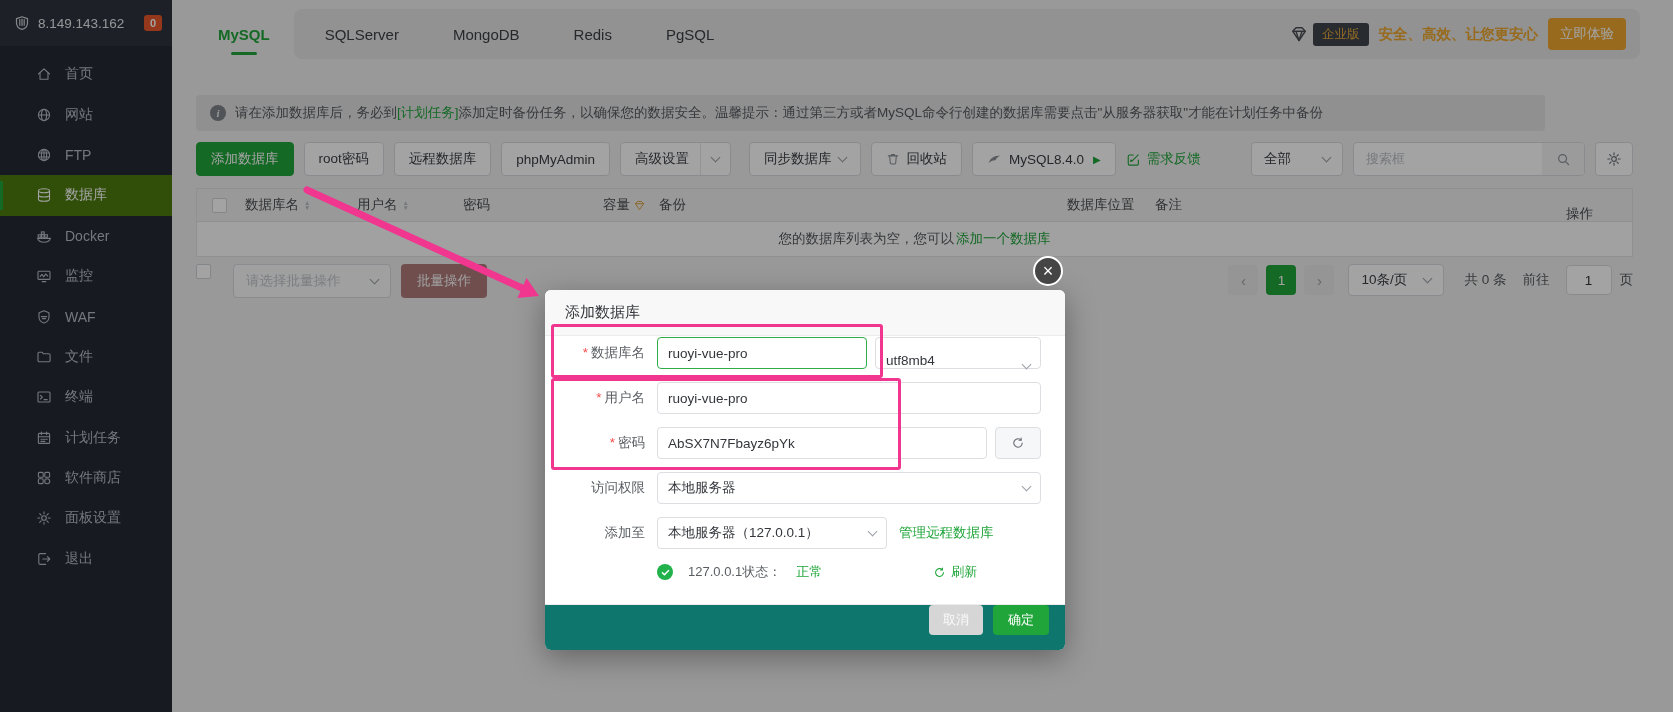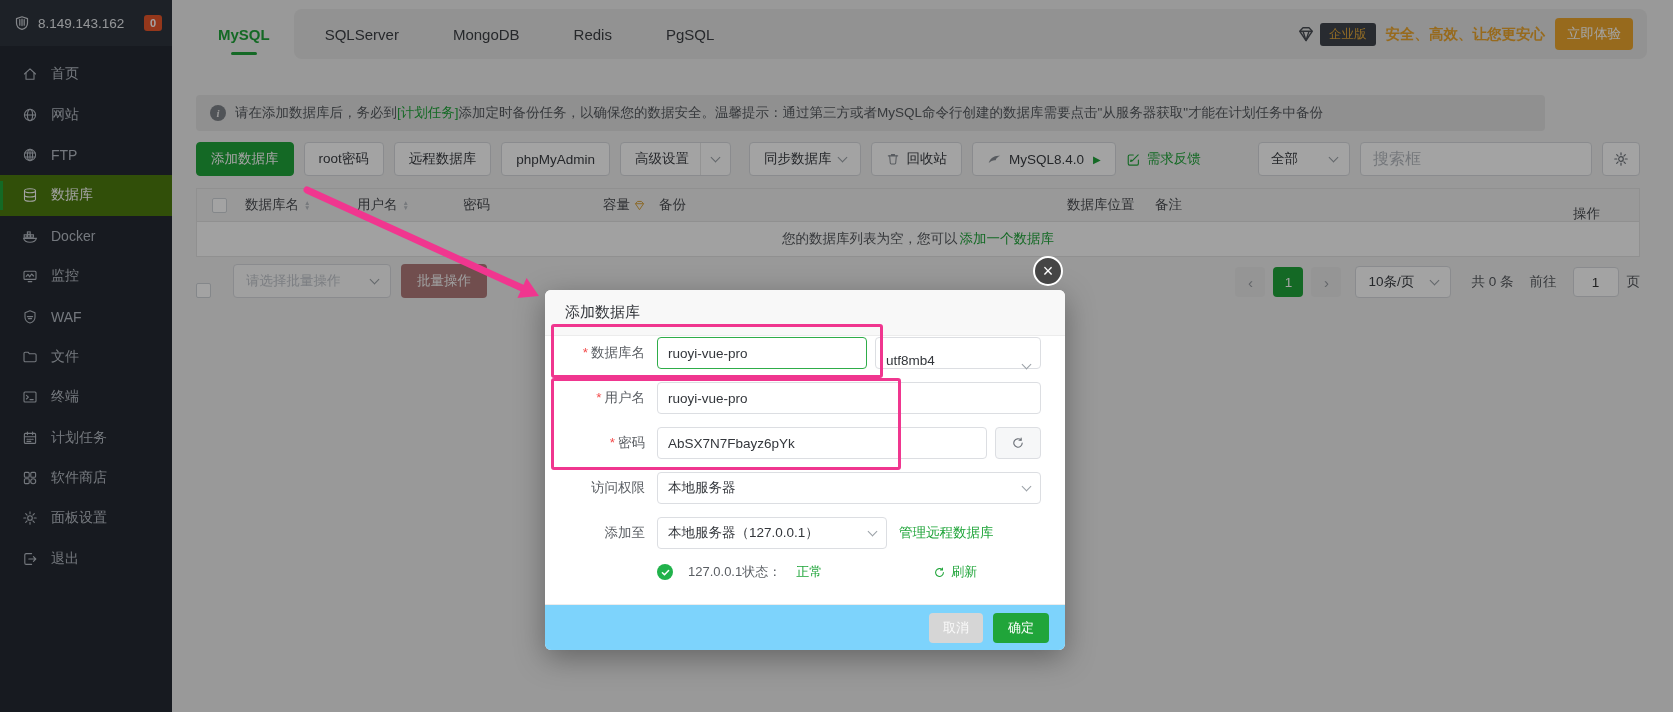--- a/index.html
+++ b/index.html
@@ -5,27 +5,27 @@
   * { margin:0; padding:0; box-sizing:border-box; }
   html,body { width:1673px; height:712px; }
   body { position:relative; overflow:hidden; background:#efefef; font-family:"Liberation Sans",sans-serif; }
 
   
   .sidebar { position:absolute; left:0; top:0; width:172px; height:712px; background:#252a32; z-index:1; }
   .server { height:46px; background:#2e343d; display:flex; align-items:center; gap:8px; padding:0 10px 0 14px; }
   .server .ip { color:#e6e9ed; font-size:13.5px; }
   .badge { margin-left:auto; background:#e8562b; color:#fff; font-size:11px; font-weight:bold; padding:2px 6px; border-radius:3px; }
   .menu { padding-top:8px; }
-  .mitem { position:relative; height:40.4px; display:flex; align-items:center; gap:13px; padding-left:22px; color:#b6bcc5; font-size:14px; cursor:pointer; }
+  .mitem { position:relative; height:40.4px; display:flex; align-items:center; gap:13px; padding-left:36px; color:#b6bcc5; font-size:14px; cursor:pointer; }
   .mitem svg { width:16px; height:16px; flex:none; }
   .mitem.active { color:#fff; background:#4d7c0f; }
   .mitem.active::before { content:""; position:absolute; left:0; top:6px; bottom:6px; width:3px; background:#20a53a; }
 
   
-  .main { position:absolute; left:172px; top:0; right:0; height:712px; }
+  .main { position:absolute; left:172px; top:0; right:7px; height:712px; }
 
   .tabsrow { position:absolute; left:24px; top:9px; right:26px; height:50px; display:flex; align-items:stretch; }
   .tab { padding:0 27px; display:flex; align-items:center; font-size:15px; color:#3c3f44; position:relative; cursor:pointer; }
   .tab.active { color:#20a53a; font-weight:bold; padding:0 22px; }
   .tab.active::after { content:""; position:absolute; left:50%; transform:translateX(-50%); bottom:4px; width:26px; height:3px; background:#20a53a; border-radius:2px; }
   .strip { flex:1; background:#e4e4e4; border-radius:8px; display:flex; margin-left:2px; padding-left:4px; }
   .promo { margin-left:auto; display:flex; align-items:center; gap:10px; padding-right:14px; }
   .ent-badge { background:#3f444b; color:#e3a83b; font-size:12.5px; padding:3px 9px; border-radius:3px; margin-left:-6px; }
   .slogan { color:#eda72e; font-size:14.5px; font-weight:bold; }
   .cta { background:#eda72e; color:#fff; font-size:13.5px; padding:7px 12px; border-radius:4px; border:none; cursor:pointer; }
@@ -38,38 +38,38 @@
   .btn { height:34px; padding:0 14px; background:#fff; border:1px solid #d8dade; border-radius:4px; font-size:13.5px; color:#3a3d42; display:flex; align-items:center; gap:7px; cursor:pointer; white-space:nowrap; }
   .btn.primary { background:#20a53a; border-color:#20a53a; color:#fff; }
   .btn.split { padding-right:0; gap:0; }
   .split .chevbox { border-left:1px solid #e6e6e6; margin-left:11px; padding:0 11px; height:100%; display:flex; align-items:center; }
   .chev { width:7px; height:7px; border-right:1.6px solid #9aa0a6; border-bottom:1.6px solid #9aa0a6; transform:rotate(45deg); margin-top:-4px; flex:none; }
   .linkbtn { color:#20a53a; font-size:13.5px; display:flex; gap:6px; align-items:center; cursor:pointer; white-space:nowrap; }
   .playtri { color:#20a53a; font-size:10px; margin-left:2px; }
   .sel { background:#fff; border:1px solid #d8dade; border-radius:4px; height:34px; display:flex; align-items:center; padding:0 12px; font-size:13.5px; color:#3a3d42; cursor:pointer; }
   .filter-sel { width:92px; margin-left:auto; justify-content:space-between; }
   .searchbox { width:232px; height:34px; background:#fff; border:1px solid #d8dade; border-radius:4px; display:flex; align-items:center; overflow:hidden; }
-  .searchbox input { flex:1; border:none; outline:none; padding:0 12px; font-size:16px; color:#a21caf; background:transparent; font-family:Liberation Sans, sans-serif; }
+  .searchbox input { flex:1; border:none; outline:none; padding:0 12px; font-size:13px; color:#a21caf; background:transparent; font-family:Liberation Serif, serif; }
   .searchbox input::placeholder { color:#b8bcc2; }
   .search-btn { width:42px; height:100%; background:#f2f3f4; display:flex; align-items:center; justify-content:center; cursor:pointer; }
   .icon-btn { width:38px; height:34px; background:#fff; border:1px solid #d8dade; border-radius:4px; display:flex; align-items:center; justify-content:center; cursor:pointer; }
 
   .tablebox { position:absolute; left:24px; top:188px; right:33px; border:1px solid #e2e2e2; background:#fcfcfc; }
   .thead { height:33px; background:#f0f0f0; display:flex; align-items:center; font-size:13.5px; color:#4a4d52; border-bottom:1px solid #e2e2e2; }
   .th { display:flex; align-items:center; gap:3px; padding-left:4px; }
   .c-cb { width:44px; justify-content:center; padding-left:0; }
   .c1 { width:112px; } .c2 { width:106px; } .c3 { width:140px; } .c4 { width:56px; }
   .c5 { width:408px; } .c6 { width:88px; } .c7 { flex:1; }
   .c8 { width:70px; padding-right:12px;margin-top:17px; }
   .sort { display:flex; flex-direction:column; font-size:6.5px; line-height:5.5px; color:#b9bdc3; margin-left:2px; cursor:pointer; }
   .empty { height:34px; display:flex; align-items:center; justify-content:center; gap:2px; font-size:13.5px; color:#55585d; background:#fcfcfc; }
 
   .cb { width:15px; height:15px; background:#fff; border:1px solid #cfd3d8; border-radius:2px; cursor:pointer; flex:none; }
 
-  .bottomrow { position:absolute; left:24px; top:264px; right:33px; height:34px; display:flex; align-items:flex-end; }
+  .bottomrow { position:absolute; left:24px; top:264px; right:33px; height:34px; display:flex; align-items:flex-start; }
   .batch-sel { width:158px; margin-left:22px; justify-content:space-between; background:#fbfbfb; color:#c2c6cc; }
   .batch-btn { margin-left:10px; height:34px; padding:0 16px; background:#7f1d1d; opacity:.55; color:#fff; border:none; border-radius:4px; font-size:13.5px; cursor:pointer; }
   .pager { margin-left:auto; display:flex; align-items:center; gap:8px; font-size:13.5px; color:#55585d; }
   .pg { width:30px; height:30px; border-radius:4px; background:#e9e9e9; color:#9a9ea4; display:flex; align-items:center; justify-content:center; font-size:15px; cursor:pointer; }
   .pg.cur { background:#20a53a; color:#fff; font-size:13.5px; }
   .size-sel { width:96px; height:32px; justify-content:space-between; margin-left:6px; }
   .total { margin:0 8px 0 12px; } .goto { margin-left:8px; }
   .goto-input { width:46px; height:30px; border:1px solid #d8dade; border-radius:4px; text-align:center; font-size:13.5px; color:#333; background:#fff; outline:none; font-family:inherit; }
 
   
@@ -85,21 +85,21 @@
   .minput { height:32px; border:1px solid #dcdee2; border-radius:4px; padding:0 10px; font-size:13.5px; color:#33363b; background:#fff; outline:none; font-family:inherit; }
   .focus-green { border-color:#2ead49; }
   .w-dbname { width:210px; } .w-full { width:384px; } .w-pwd { width:330px; }
   .msel { height:32px; border:1px solid #dcdee2; border-radius:4px; display:flex; align-items:center; justify-content:space-between; padding:0 10px; font-size:13.5px; color:#33363b; background:#fff; cursor:pointer; }
   .w-charset { width:166px; margin-left:8px;align-items:flex-end; } .w-access { width:463px; } .w-target { width:230px; }
   .refresh-btn { width:46px; height:32px; margin-left:8px; background:#f6f7f8; border:1px solid #dcdee2; border-radius:4px; display:flex; align-items:center; justify-content:center; color:#6f747b; cursor:pointer; }
   .mlink { color:#20a53a; font-size:13.5px; margin-left:12px; cursor:pointer; }
   .status-row { display:flex; align-items:center; margin-left:112px; height:20px; font-size:13px; color:#5a5e63; gap:15px; }
   .ok-circle { width:16px; height:16px; border-radius:50%; background:#21b24b; display:flex; align-items:center; justify-content:center; flex:none; }
   .refresh-link { color:#20a53a; display:flex; align-items:center; gap:5px; margin-left:96px; cursor:pointer; }
-  .modal-footer { position:absolute; left:0; right:0; bottom:0; height:46px; background:#7dd3fc; border-top:1px solid #ececec; border-radius:0 0 6px 6px; display:flex; align-items:center; justify-content:flex-end; gap:10px; padding:0 16px; }
+  .modal-footer { position:absolute; left:0; right:0; bottom:0; height:46px; background:#0f766e; border-top:1px solid #ececec; border-radius:0 0 6px 6px; display:flex; justify-content:flex-end; gap:10px; padding:0 16px; }
   .cancel-btn { min-width:54px; height:30px; background:#d6d6d6; color:#fafafa; border:none; border-radius:4px; font-size:13px; cursor:pointer; }
   .ok-btn { min-width:56px; height:30px; background:#20a53a; color:#fff; border:none; border-radius:4px; font-size:13px; cursor:pointer; }
   .pinkbox { position:absolute; border:3px solid #f0368f; border-radius:3px; z-index:3; pointer-events:none; }
   .pb1 { left:6px; top:34px; width:332px; height:54px; }
   .pb2 { left:6px; top:88px; width:350px; height:92px; }
 </style>
 </head>
 <body>
 
 <aside class="sidebar">

